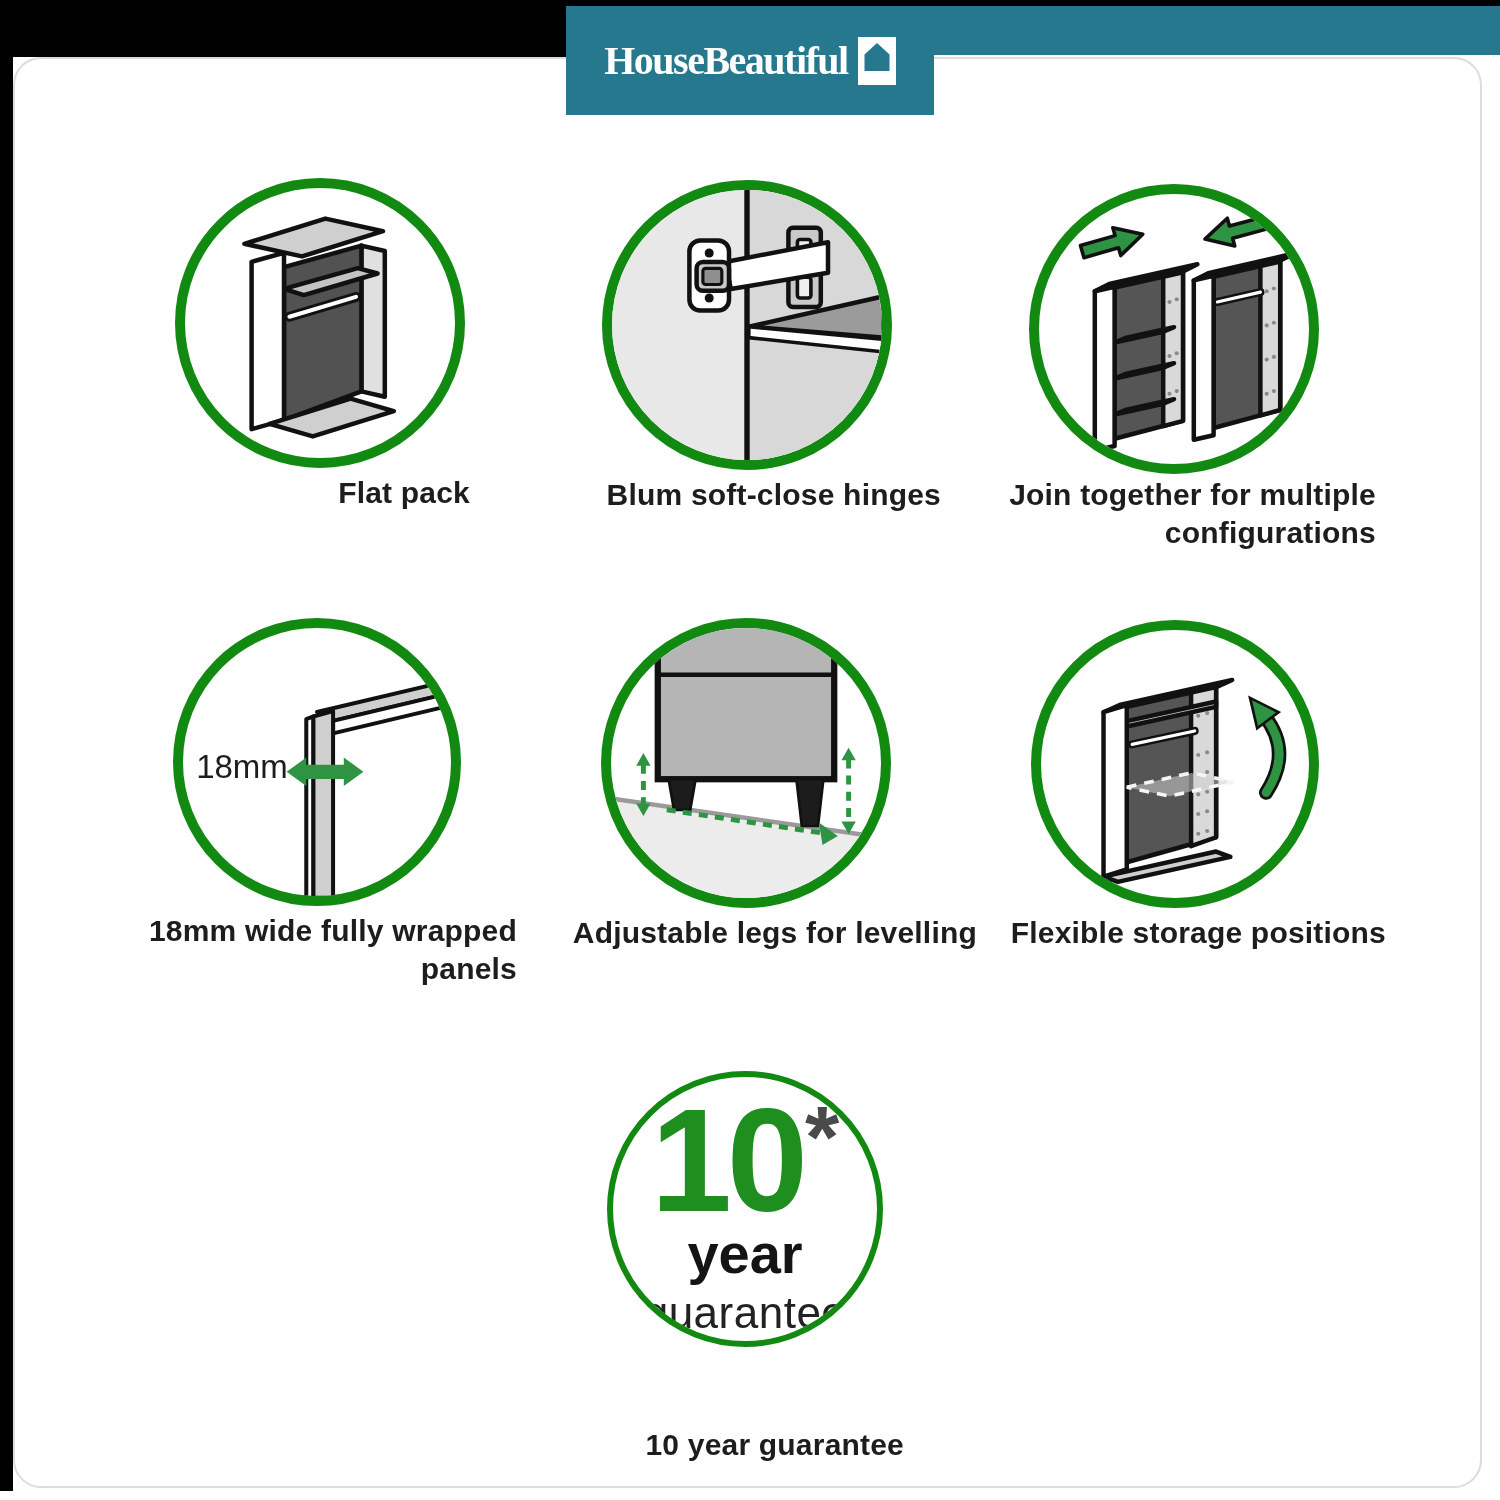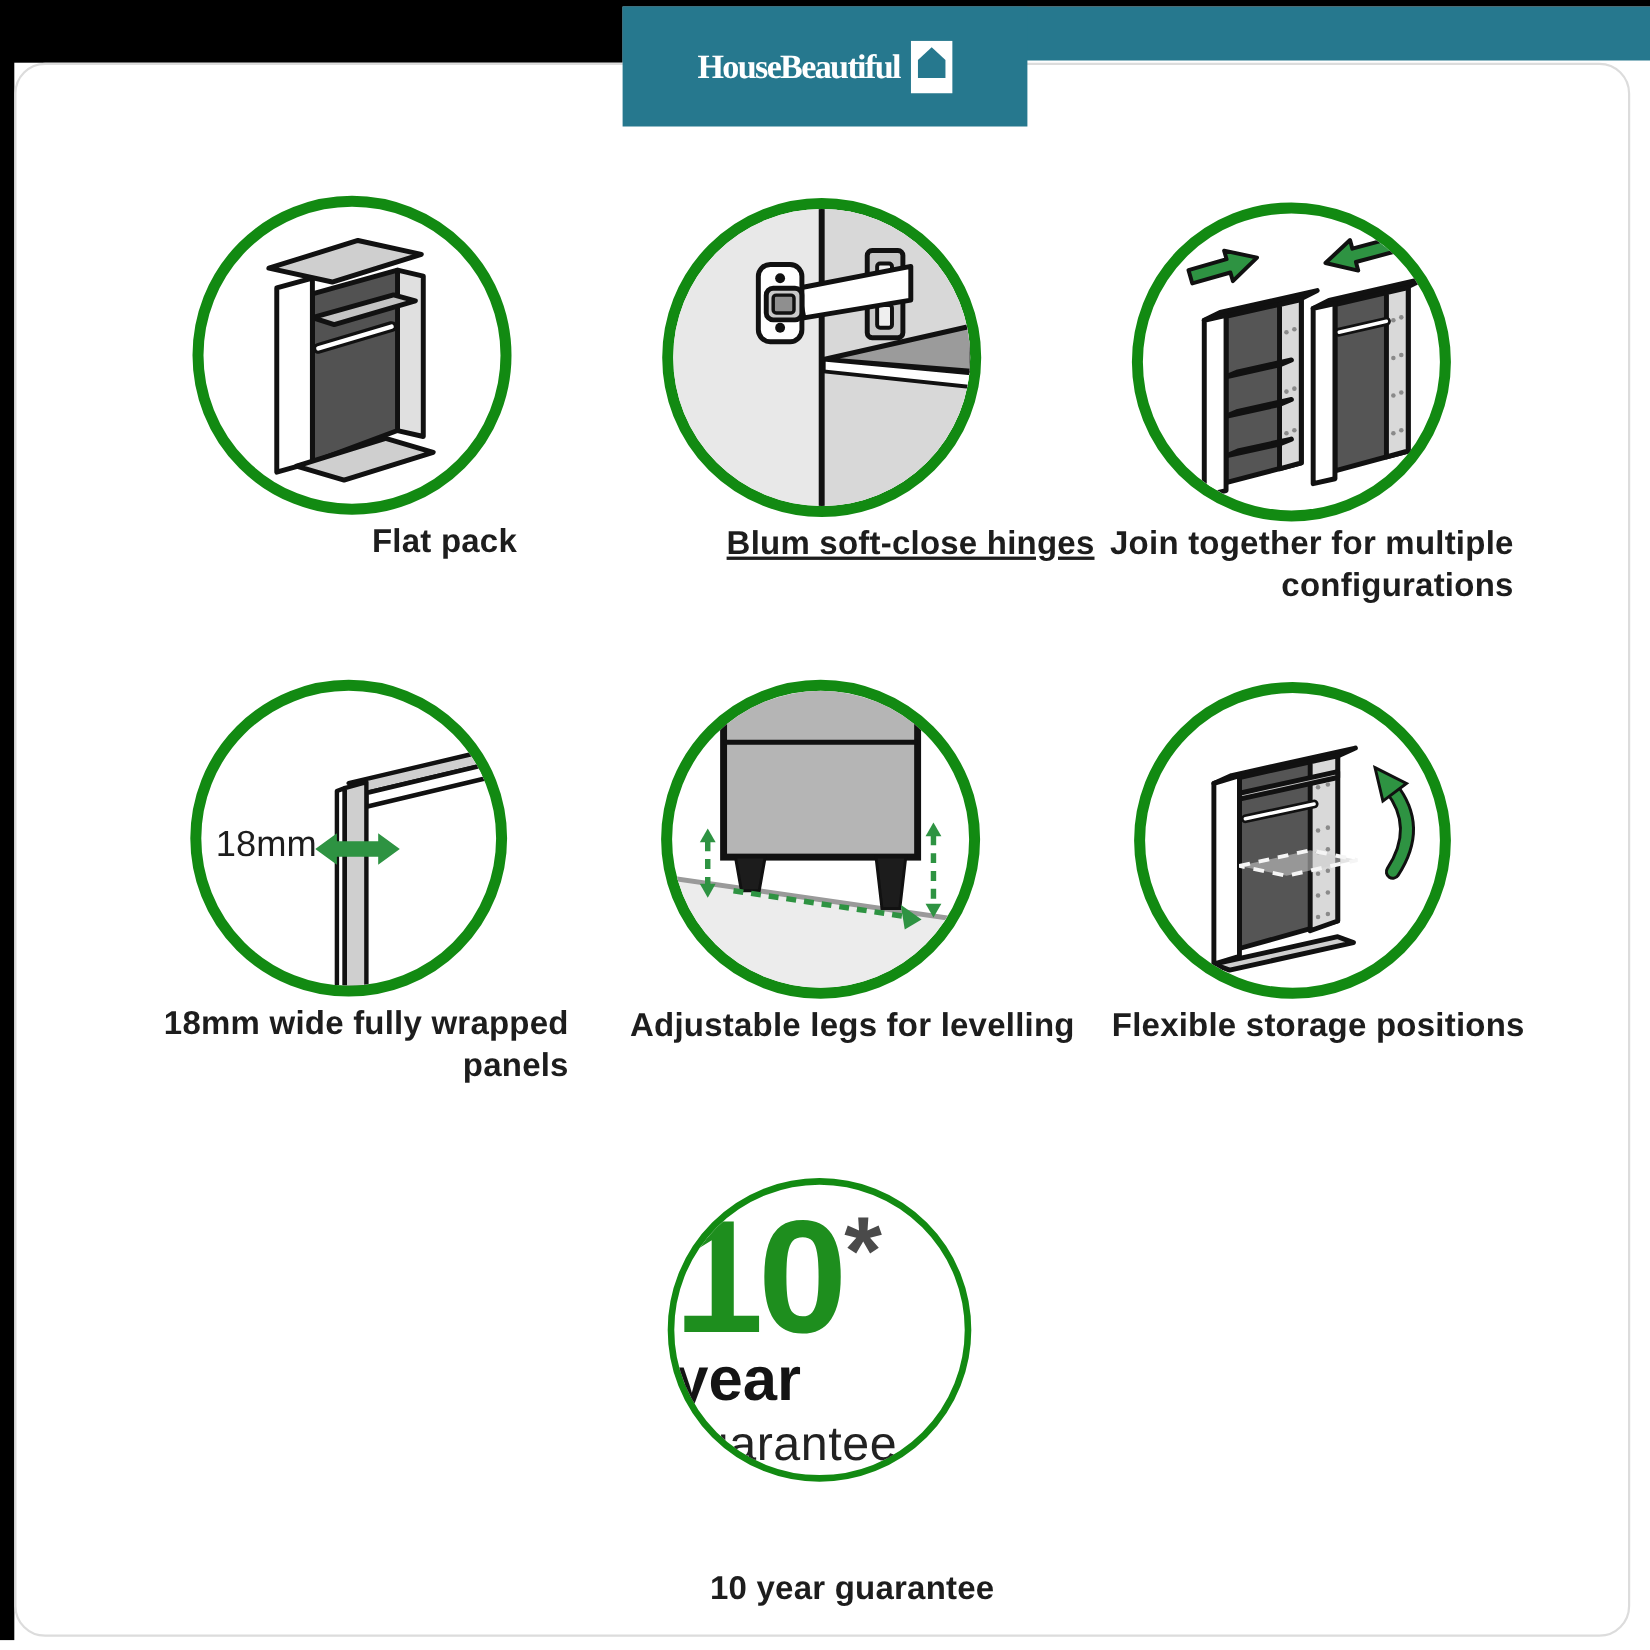--- a/index.html
+++ b/index.html
@@ -20,21 +20,21 @@
     background:#fff; border:2px solid #dcdcdc; border-radius:28px; box-sizing:border-box;
   }
 
   
   .banner {
     position:absolute; left:566px; top:6px; width:368px; height:109px;
     background:#26788E; display:flex; align-items:center; justify-content:center; gap:10px;
   }
   .wordmark {
     color:#fff; font-family:"Liberation Serif", serif; font-weight:bold;
-    font-size:31px; letter-spacing:-1.5px; white-space:nowrap;
+    font-size:40px; letter-spacing:-1.5px; white-space:nowrap;
   }
   .housemark { display:block; }
 
   
   .ring {
     position:absolute; border:10px solid #128A12; border-radius:50%;
     background:#fff; box-sizing:border-box; overflow:hidden;
   }
   .ring svg { position:absolute; left:0; top:0; width:100%; height:100%; display:block; }
   #c1 { left:175px;  top:178px; width:290px; height:290px; }
@@ -44,37 +44,37 @@
   #c5 { left:601px;  top:618px; width:290px; height:290px; }
   #c6 { left:1031px; top:620px; width:288px; height:288px; }
   #cg { left:607px;  top:1071px; width:276px; height:276px; border-width:6px; }
 
   
   .lbl {
     position:absolute; text-align:right; font-weight:bold; color:#1d1d1d;
     font-size:30px; line-height:1.25; white-space:pre-line; letter-spacing:0.2px;
   }
   #l1 { left:170px;  top:474px; width:300px; }
-  #l2 { left:555px;  top:476px; width:440px;text-decoration:underline; }
+  #l2 { left:501px;  top:476px; width:440px; }
   #l3 { left:976px;  top:476px; width:400px; }
   #l4 { left:117px;  top:912px; width:400px; }
   #l5 { left:517px;  top:914px; width:460px; }
   #l6 { left:966px;  top:914px; width:420px; }
   #lg { left:584px;  top:1426px; width:320px; }
 
   
   .measure-18 {
     position:absolute; left:4px; top:120px; width:110px; text-align:center;
     font-weight:normal; font-size:33px; color:#1d1d1d;
   }
 
   
   .g-inner {
     position:absolute; left:0; top:0; width:100%; height:100%;
-    display:flex; flex-direction:column; align-items:flex-start; justify-content:flex-start;
+    display:flex; flex-direction:column; align-items:center; justify-content:flex-start;
     padding-top:20px; box-sizing:border-box;
   }
   .g-ten-row { display:flex; align-items:flex-start; }
   .g-ten  { font-size:146px; font-weight:bold; color:#1E8E1E; line-height:0.88; letter-spacing:-5px; }
   .g-star { font-size:88px; font-weight:bold; color:#4a4a4a; line-height:0.9; margin-left:2px; }
   .g-year { font-size:56px; font-weight:bold; color:#141414; margin-top:-4px; }
   .g-guarantee { font-size:44px; font-weight:normal; color:#222; margin-top:2px; letter-spacing:0.5px; }
 </style>
 </head>
 <body>

